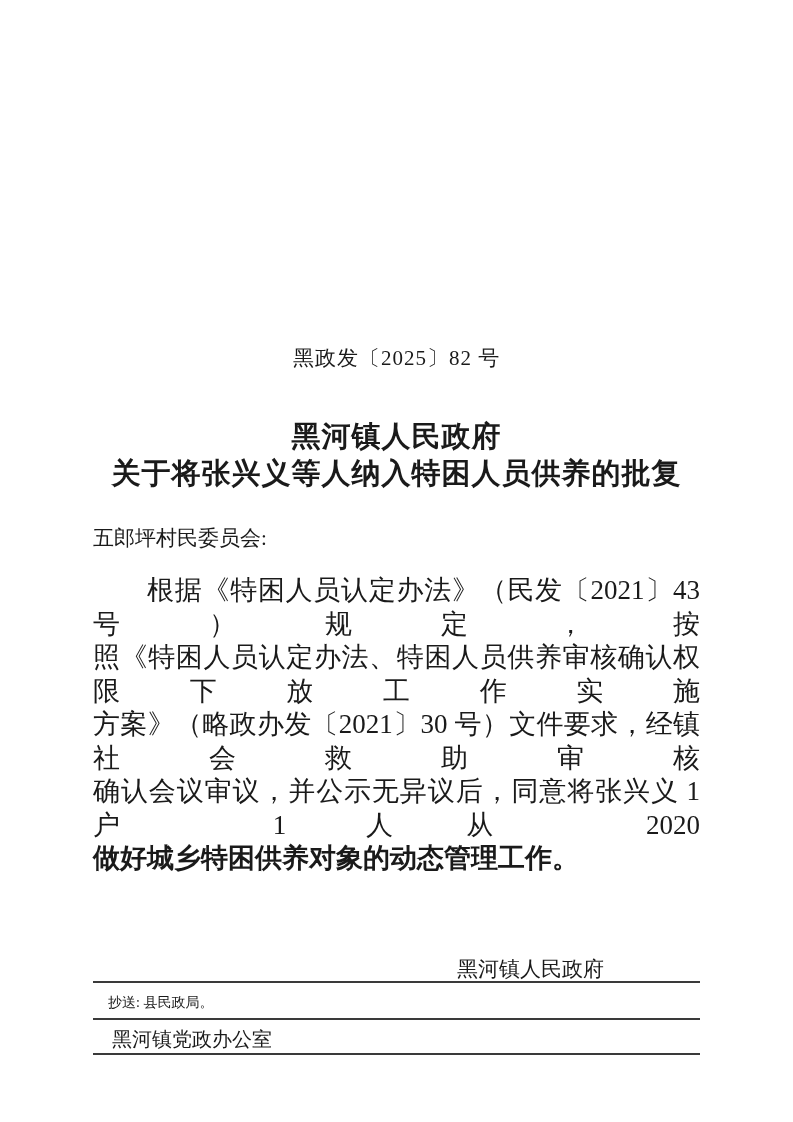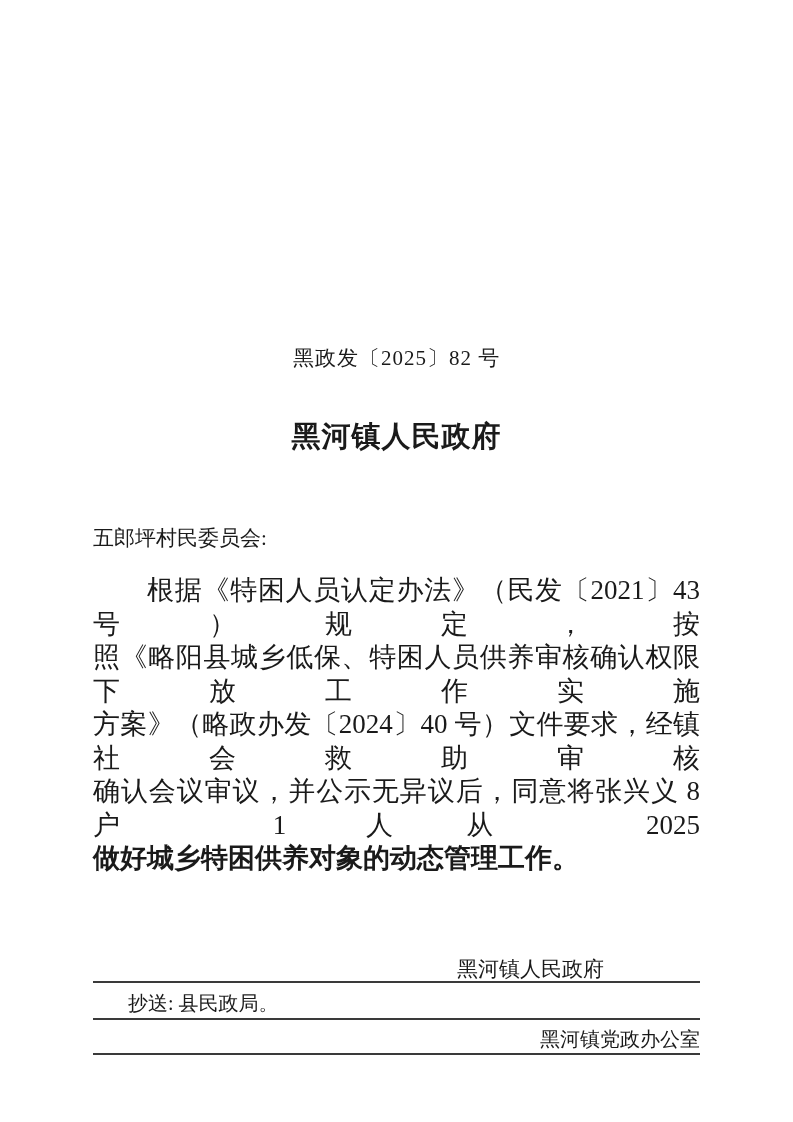--- a/index.html
+++ b/index.html
@@ -81,63 +81,63 @@
     width: 607px;
     height: 2px;
     background: #3a3a3a;
   }
   .rule-1 { top: 937px; }
   .rule-2 { top: 974px; }
   .rule-3 { top: 1009px; }
   .cc-line {
     position: absolute;
     top: 946px;
-    left: 128px;
-    font-size: 20px;
+    left: 108px;
+    font-size: 14px;
     line-height: 26px;
     white-space: pre;
   }
   .colophon-row {
     position: absolute;
     top: 982px;
     left: 93px;
     width: 607px;
     display: flex;
     justify-content: space-between;
-    align-items: flex-end;
+    align-items: center;
     font-size: 20px;
     line-height: 26px;
-    flex-direction: column;
   }
   .colophon-office {
     padding-left: 19px;
     white-space: pre;
   }
   .colophon-print-date {
     white-space: pre;
   }
 </style>
 </head>
 <body>
 
 <div class="page">
 
   <div class="doc-number">黑政发〔2025〕82 号</div>
 
   <div class="title-block">
     <div>黑河镇人民政府</div>
+    <div>关于将张兴义等人纳入特困人员供养的批复</div>
   </div>
 
   <div class="recipient">五郎坪村民委员会:</div>
 
   <div class="body-block">
     <div class="body-line first">根据《特困人员认定办法》（民发〔2021〕43 号）规定，按</div>
-    <div class="body-line">照《略阳县城乡低保、特困人员供养审核确认权限下放工作实施</div>
-    <div class="body-line">方案》（略政办发〔2024〕40 号）文件要求，经镇社会救助审核</div>
-    <div class="body-line">确认会议审议，并公示无异议后，同意将张兴义 8 户 1 人从 2025</div>
+    <div class="body-line">照《特困人员认定办法、特困人员供养审核确认权限下放工作实施</div>
+    <div class="body-line">方案》（略政办发〔2021〕30 号）文件要求，经镇社会救助审核</div>
+    <div class="body-line">确认会议审议，并公示无异议后，同意将张兴义 1 户 1 人从 2020</div>
     <div class="body-line last">做好城乡特困供养对象的动态管理工作。</div>
   </div>
 
   <div class="signature-block">
     <div>黑河镇人民政府</div>
   </div>
 
   <div class="rule rule-1"></div>
 
   <div class="cc-line">抄送: 县民政局。</div>

